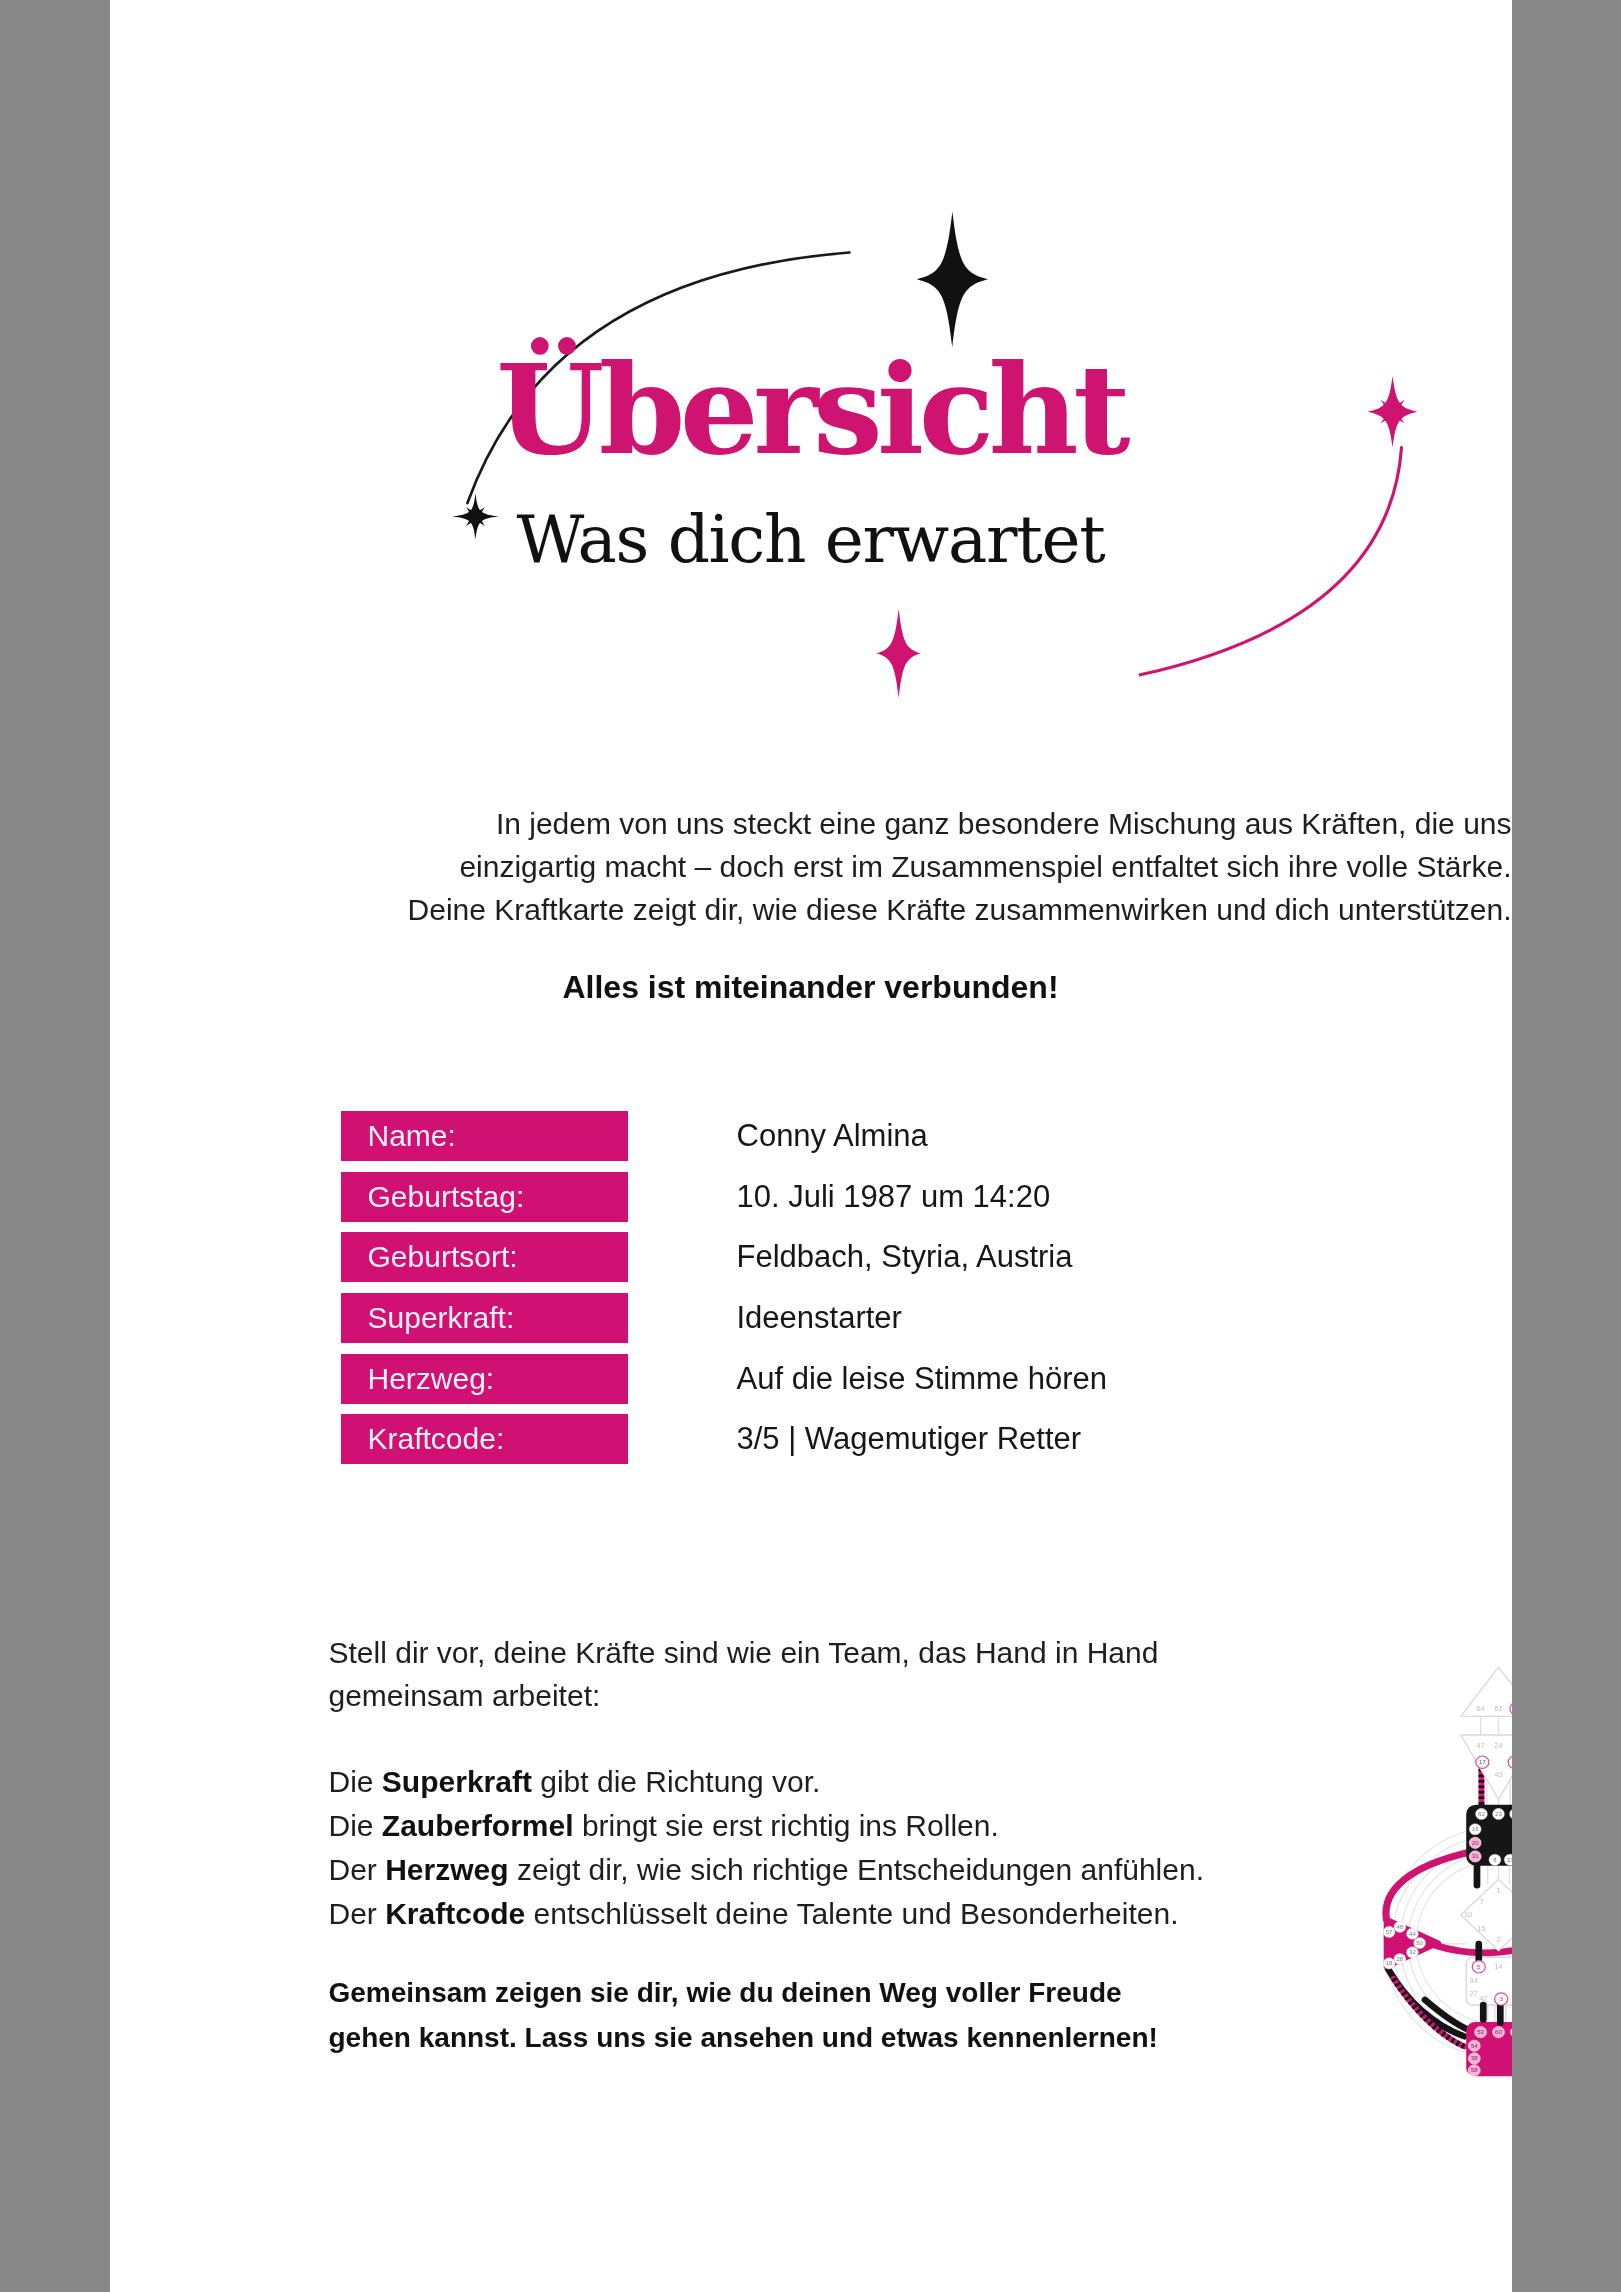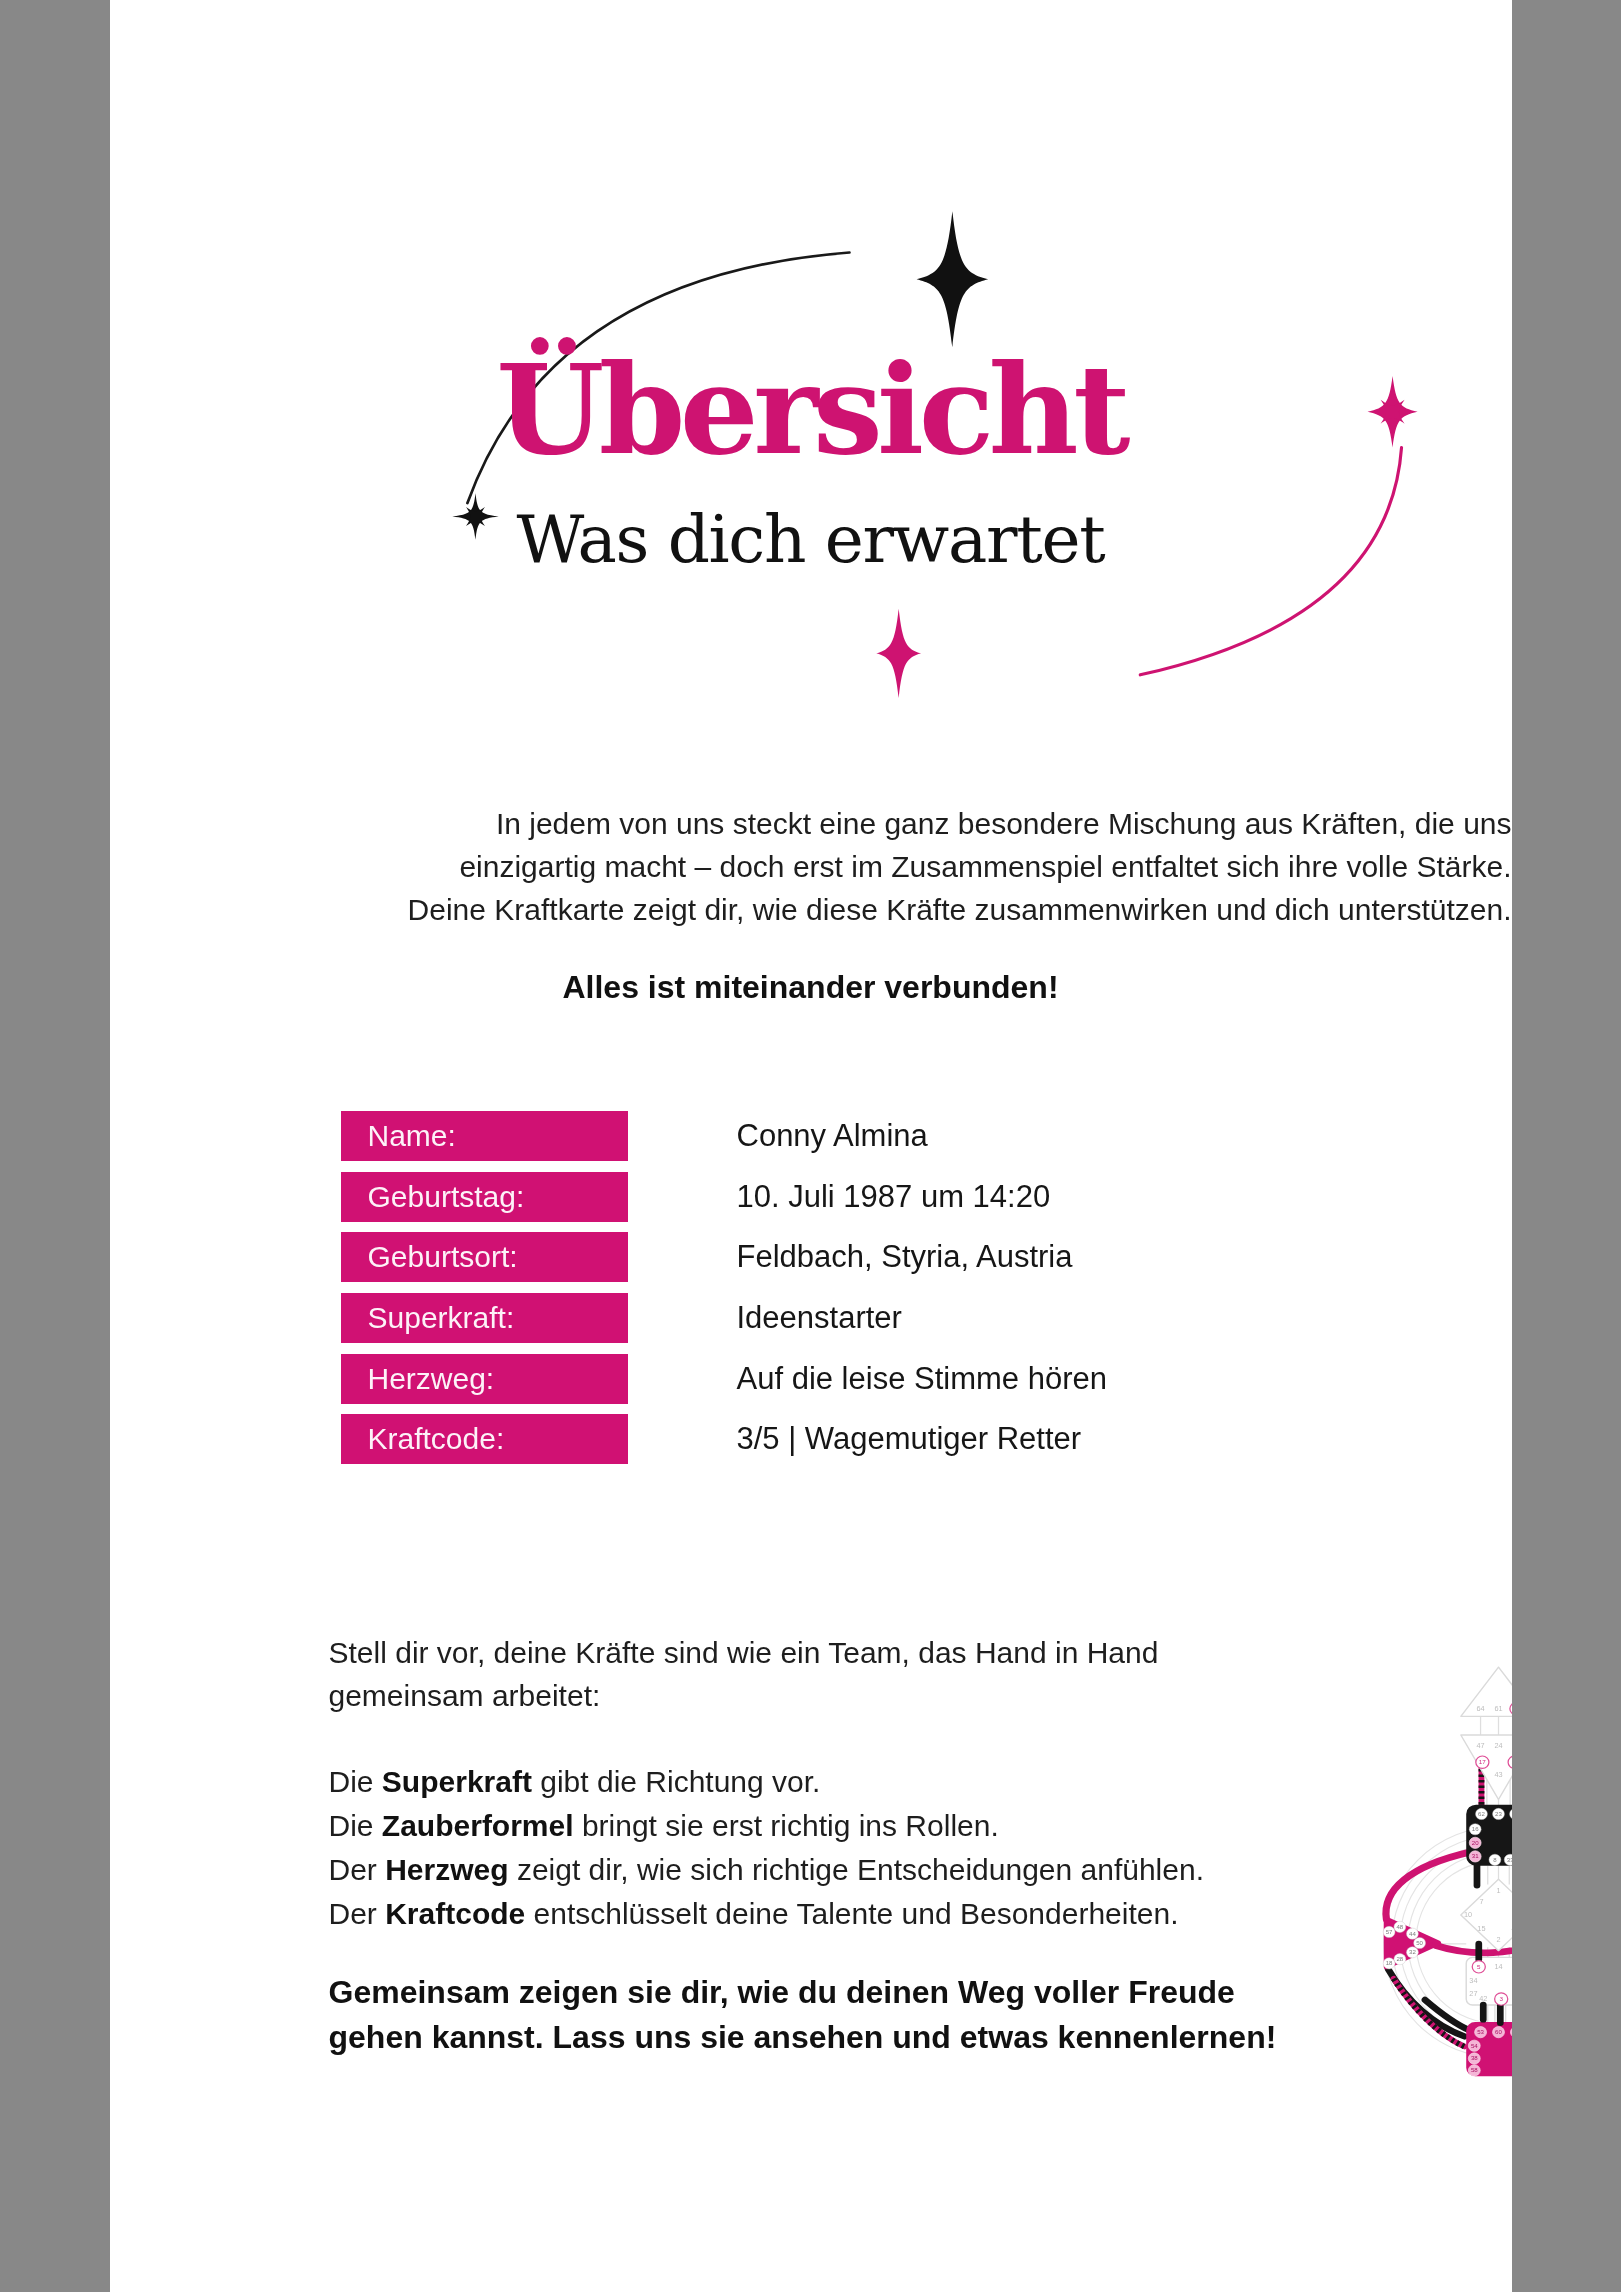--- a/index.html
+++ b/index.html
@@ -39,21 +39,21 @@
     font-size:30px; font-weight:400;
   }
   .profile-value { margin-left:109px; font-size:31px; color:#161616; white-space:nowrap; }
   
   #bottom-text { position:absolute; left:219px; top:1617px; width:1075px;margin-top:14px; }
   .team-line { font-size:30px; line-height:43px; color:#1e1e1e; }
   #powers { margin-top:43px; }
   .power-line { font-size:30px; line-height:44px; color:#1e1e1e; }
   .power-line b { font-weight:700; color:#111; }
   #closing { margin-top:34px; }
-  .closing-line { font-size:32px; line-height:45px; font-weight:700; color:#111; }
+  .closing-line { font-size:28px; line-height:45px; font-weight:700; color:#111; }
   
   #bodygraph { position:absolute; left:1254px; top:1662px; }
   .bg-ellipse { fill:none; stroke:#e4e4e4; stroke-width:1.3; }
   .bg-thin { stroke:#dedede; stroke-width:1.4; fill:none; }
   .ch-pink { stroke:#ce1371; stroke-width:8; fill:none; stroke-linecap:round; }
   .ch-pink-thin { stroke:#ce1371; stroke-width:6.5; fill:none; stroke-linecap:round; }
   .ch-black { stroke:#151515; stroke-width:7.5; fill:none; stroke-linecap:round; }
   .ch-dash { stroke:#151515; stroke-width:6.5; fill:none; stroke-dasharray:3 3.5; stroke-linecap:butt; }
   .ctr-white { fill:#ffffff; stroke:#dadada; stroke-width:1.6; stroke-linejoin:round; }
   .ctr-black { fill:#161616; stroke:#161616; stroke-width:6; stroke-linejoin:round; }

